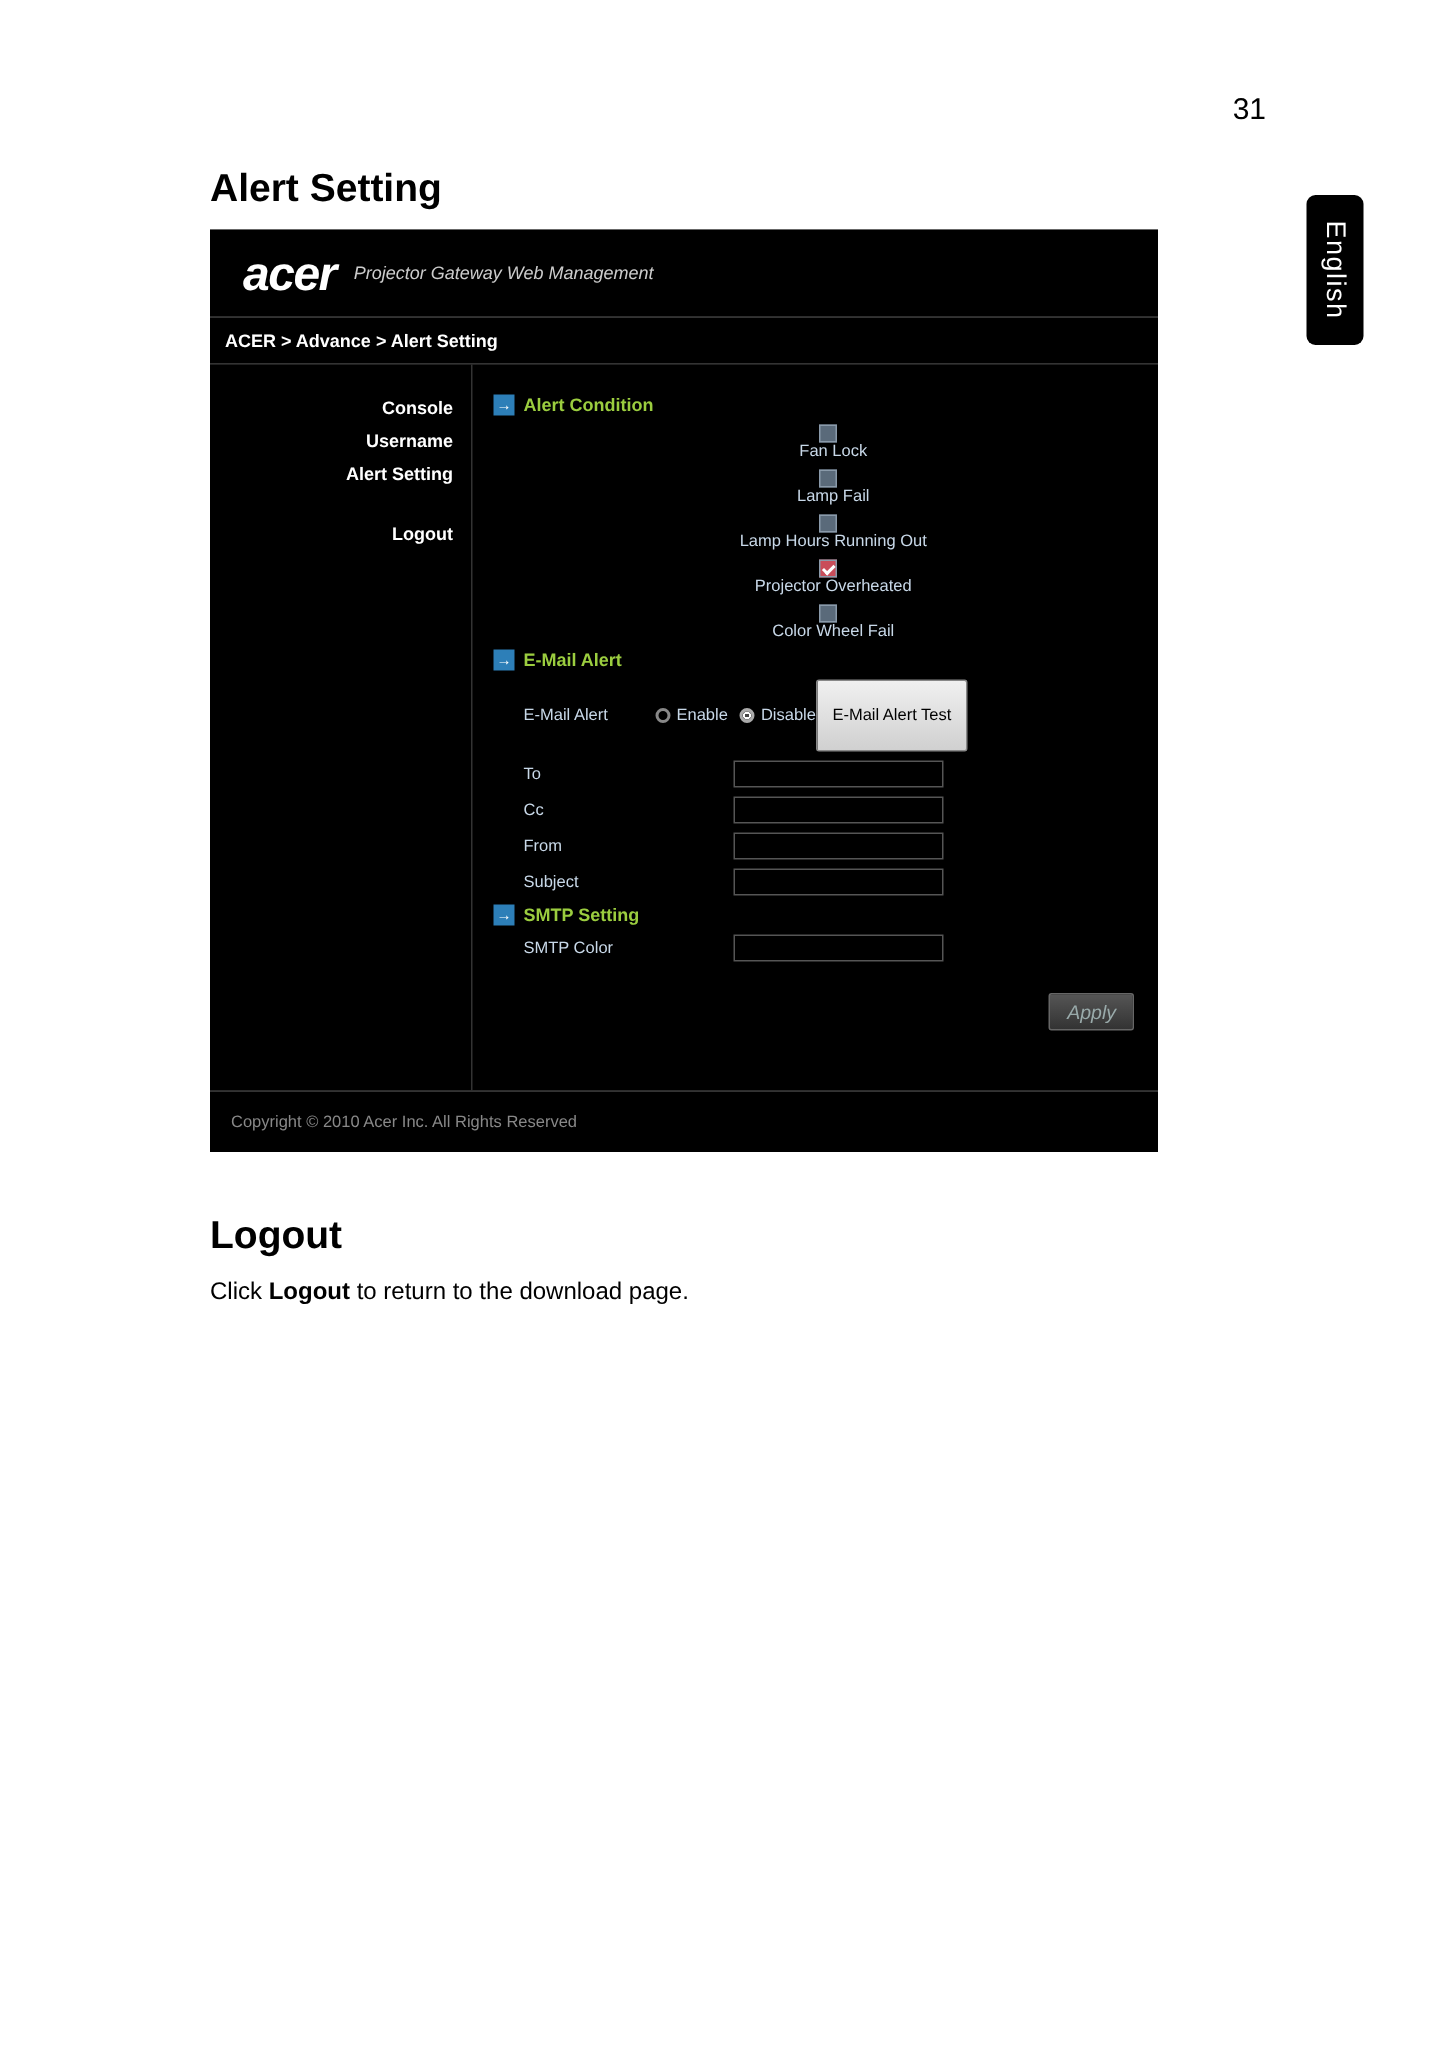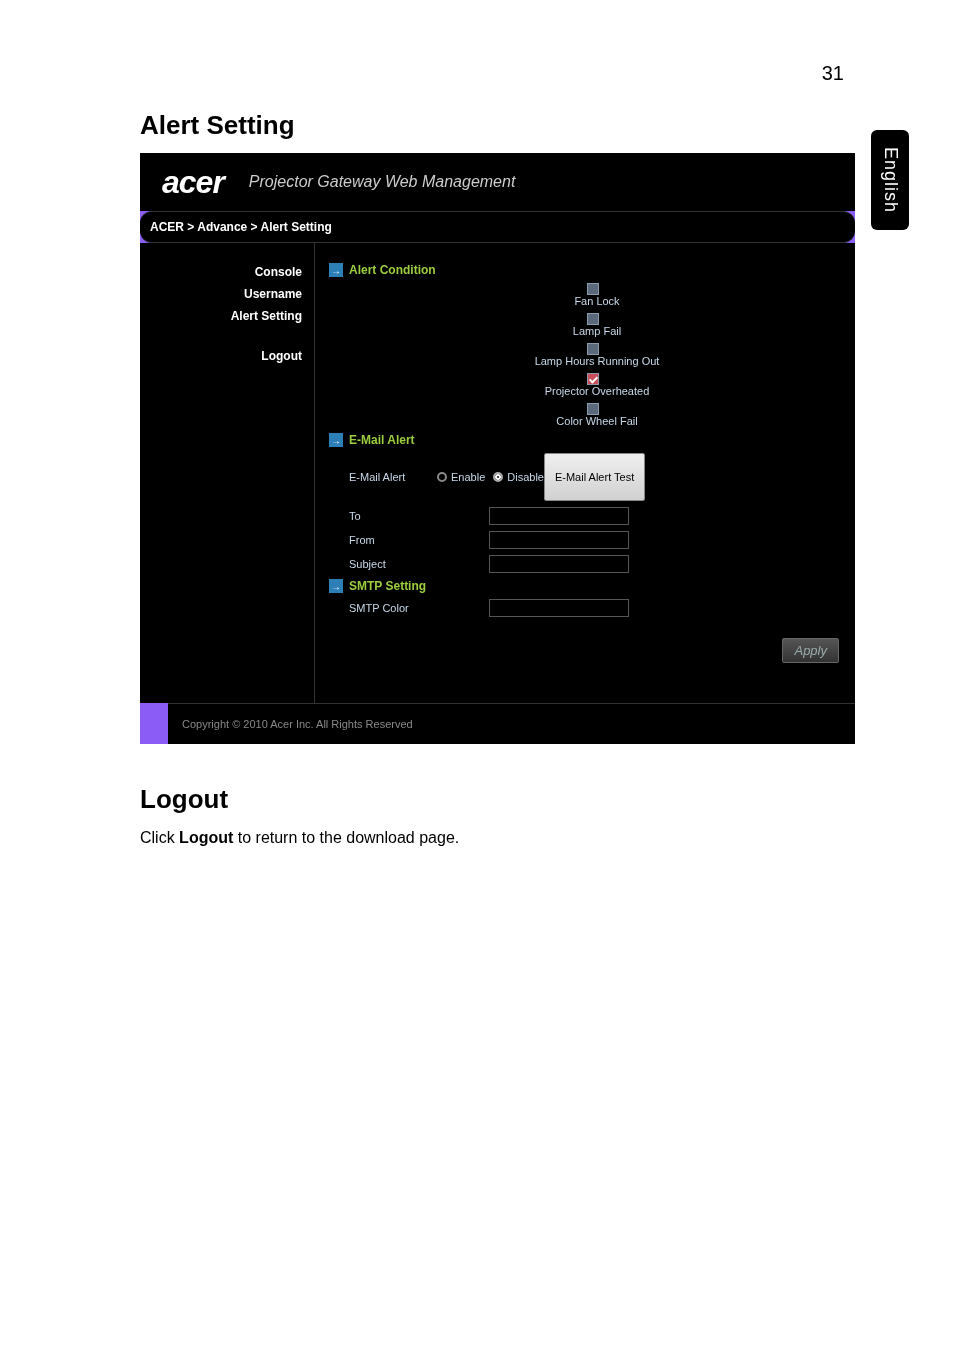--- a/index.html
+++ b/index.html
@@ -48,56 +48,55 @@
     .main-content {
       padding: 110px 110px 0 140px;
     }
     h1.section-title {
       font-size: 26px;
       font-weight: 600;
       color: #000;
       margin-bottom: 12px;
     }
     .screenshot-container {
-      width: 715px;
-      background: #8b5cf6;
+      width: 632px;
+      background: #a3a3a3;
       padding: 0;
       position: relative;
     }
     .header-bar {
       height: 58px;
       background: #000;
       display: flex;
       align-items: center;
       padding-left: 22px;
       color: #fff;
     }
     .logo {
       font-family: "Segoe UI", Arial, sans-serif;
       font-size: 32px;
       font-weight: 700;
       font-style: italic;
       color: #fff;
       letter-spacing: -1px;
     }
     .header-subtitle {
-      font-size: 16px;
+      font-size: 12px;
       font-style: italic;
-      margin-left: 25px;
+      margin-left: 12px;
       color: #ccc;
     }
     .breadcrumb {
       background: #000;
       color: #fff;
       font-size: 12px;
       font-weight: 700;
       padding: 8px 0 8px 10px;
       border-top: 1px solid #333;
       border-bottom: 1px solid #333;
-      border-radius: 12px;
     }
     .content-area {
       display: flex;
       background: #000;
       min-height: 440px;
     }
     .sidebar {
       width: 175px;
       padding: 18px 12px 0 12px;
       text-align: right;
@@ -219,21 +218,20 @@
       font-style: italic;
       border-radius: 2px;
       cursor: pointer;
     }
     .footer {
       background: #000;
       color: #888;
       font-size: 11px;
       padding: 14px 0 14px 14px;
       border-top: 1px solid #333;
-      margin-left: 28px;
     }
     .logout-section {
       margin-top: 40px;
     }
     .logout-section h1 {
       font-size: 26px;
       font-weight: 600;
       margin-bottom: 14px;
     }
     .logout-text {
@@ -314,20 +312,24 @@
           <span class="radio selected"></span>
           <span>Disable</span>
           <span class="btn-test">E-Mail Alert Test</span>
         </div>
 
         <div class="field-row">
           <span class="field-label">To</span>
           <span class="text-input input-offset"></span>
         </div>
         <div class="field-row">
+          <span class="field-label">Cc</span>
+          <span class="text-input input-offset"></span>
+        </div>
+        <div class="field-row">
           <span class="field-label">From</span>
           <span class="text-input input-offset"></span>
         </div>
         <div class="field-row">
           <span class="field-label">Subject</span>
           <span class="text-input input-offset"></span>
         </div>
 
         <div class="section-header">
           <span class="arrow-box">→</span>

